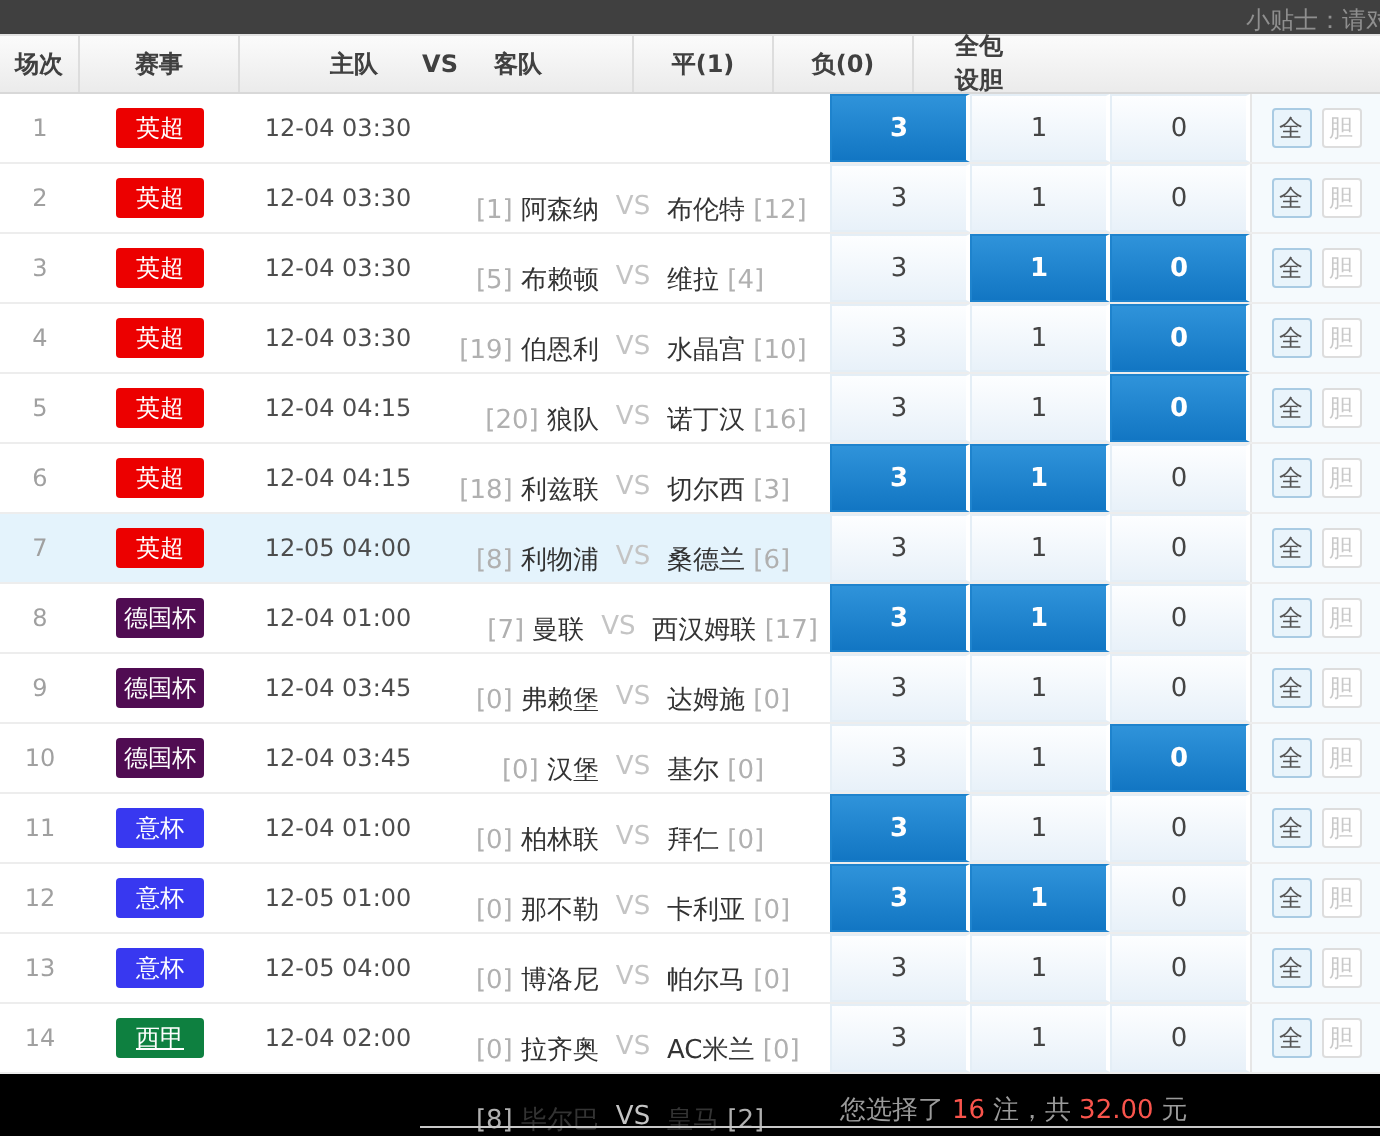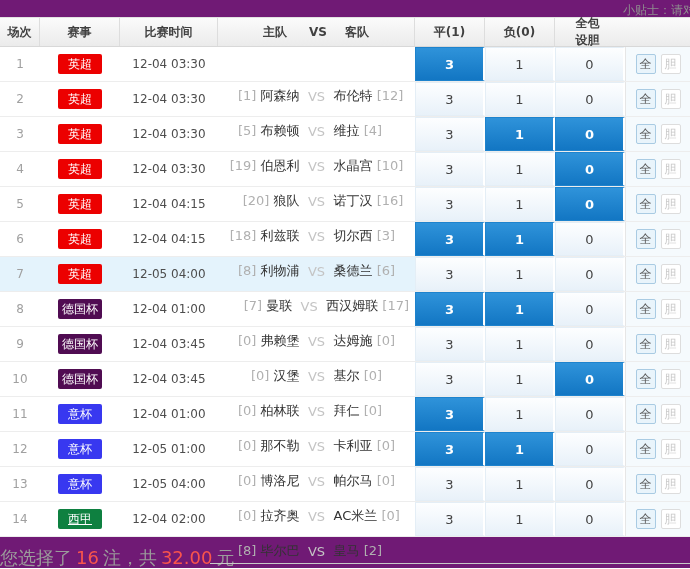--- a/index.html
+++ b/index.html
@@ -1,21 +1,21 @@
 <!DOCTYPE html>
 <html><head>
 <meta charset="utf-8">
 <style>
   * { margin:0; padding:0; box-sizing:border-box; }
   html,body { background:#fff; }
   body { font-family:"DejaVu Sans","Liberation Sans",sans-serif; }
   .app { position:relative; width:690px; height:569px; background:#fff; overflow:hidden; font-size:12px; color:#333; }
 
   
-  .tip-bar { position:relative; height:17px; background:#701a75; }
+  .tip-bar { position:relative; height:17px; background:#404040; }
   .tip { position:absolute; right:-5px; top:2px; font-size:12px; color:#8f8f8f; white-space:nowrap; }
 
   
   .thead { display:flex; height:30px; align-items:center;
            background:linear-gradient(#fbfbfb,#ebebeb);
            border-top:1px solid #e2e2e2; border-bottom:1px solid #d8d8d8;
            font-weight:bold; color:#404040; }
   .thead > div { border-right:1px solid #ddd; height:100%; display:flex; align-items:center; justify-content:center; }
   .thead > div:last-child { border-right:none;flex-direction:column; }
 
@@ -34,57 +34,56 @@
   .thead .c-actions span { margin:0 2px; }
 
   
   .row { display:flex; height:35px; align-items:stretch; border-bottom:1px solid #ededed; background:#fff; }
   .row.hl { background:#e4f3fc; }
   .row .c-no { display:flex; align-items:center; justify-content:center; color:#a0a0a0; }
   .row .c-league { display:flex; align-items:center; justify-content:center; }
   .badge { display:inline-block; width:44px; height:20px; line-height:20px; text-align:center;
            color:#fff; font-size:12px; border-radius:2px; }
   .row .c-time { display:flex; align-items:center; justify-content:center; color:#4d4d4d; }
-  .row .c-teams { display:flex; align-items:center; padding:12px 6px; font-size:13px;margin-top:37px; }
+  .row .c-teams { display:flex; padding:12px 6px; font-size:13px;margin-top:37px; }
   .row .t-home { flex:1; text-align:right; white-space:nowrap; }
   .row .t-vs   { width:34px; text-align:center; color:#c4c4c4; }
   .row .t-away { flex:1; text-align:left; white-space:nowrap; }
   .rank { color:#b0b0b0; }
   .tname { color:#333; }
 
   .cell { width:70px; display:flex; align-items:center; justify-content:center;
           background:linear-gradient(#fdfeff,#e8f1f9); border:1px solid #e4eef6;
           border-right:2px solid #fff; color:#444; font-size:13px; cursor:pointer; }
   .cell.sel { background:linear-gradient(#2f93da,#1276c3); border-color:#1e83cd;
               border-right:2px solid #fff; color:#fff; font-weight:bold; }
   .row .c-actions { display:flex; align-items:center; justify-content:center; gap:5px;
                     background:#f5fafd; border-left:1px solid #e6e6e6; }
   .btn-all, .btn-dan { display:inline-block; width:20px; height:20px; line-height:18px;
                        text-align:center; border-radius:2px; cursor:pointer; font-size:12px; }
   .btn-all { background:#e9f4fb; border:1px solid #a9cbe3; color:#555; }
   .btn-dan { background:#fff; border:1px solid #ddd; color:#c9c9c9; }
 
   
-  .footer { height:31px; padding-top:9px; font-size:18px; color:#9b9b9b; background:#701a75; }
+  .footer { height:31px; padding-top:9px; padding-left:420px; font-size:13px; color:#9b9b9b; background:#000000; }
   .f-num { color:#f9544c; margin:0 4px; }
   .bottom-line { position:absolute; left:210px; right:0; top:563px; border-top:1px solid #c8c8c8; }
 </style>
 </head>
 <body>
 
 <div class="app">
 
   <div class="tip-bar">
     <span class="tip">小贴士：请对</span>
   </div>
 
   <div class="thead">
     <div class="c-no">场次</div>
     <div class="c-league">赛事</div>
-    <div class="c-time">比赛时间</div>
     <div class="c-teams">
       <span class="h-home">主队</span>
       <span class="h-vs">VS</span>
       <span class="h-away">客队</span>
     </div>
     <div class="c-bet">平(1)</div>
     <div class="c-bet">负(0)</div>
     <div class="c-actions">
       <span>全包</span>
       <span>设胆</span>

